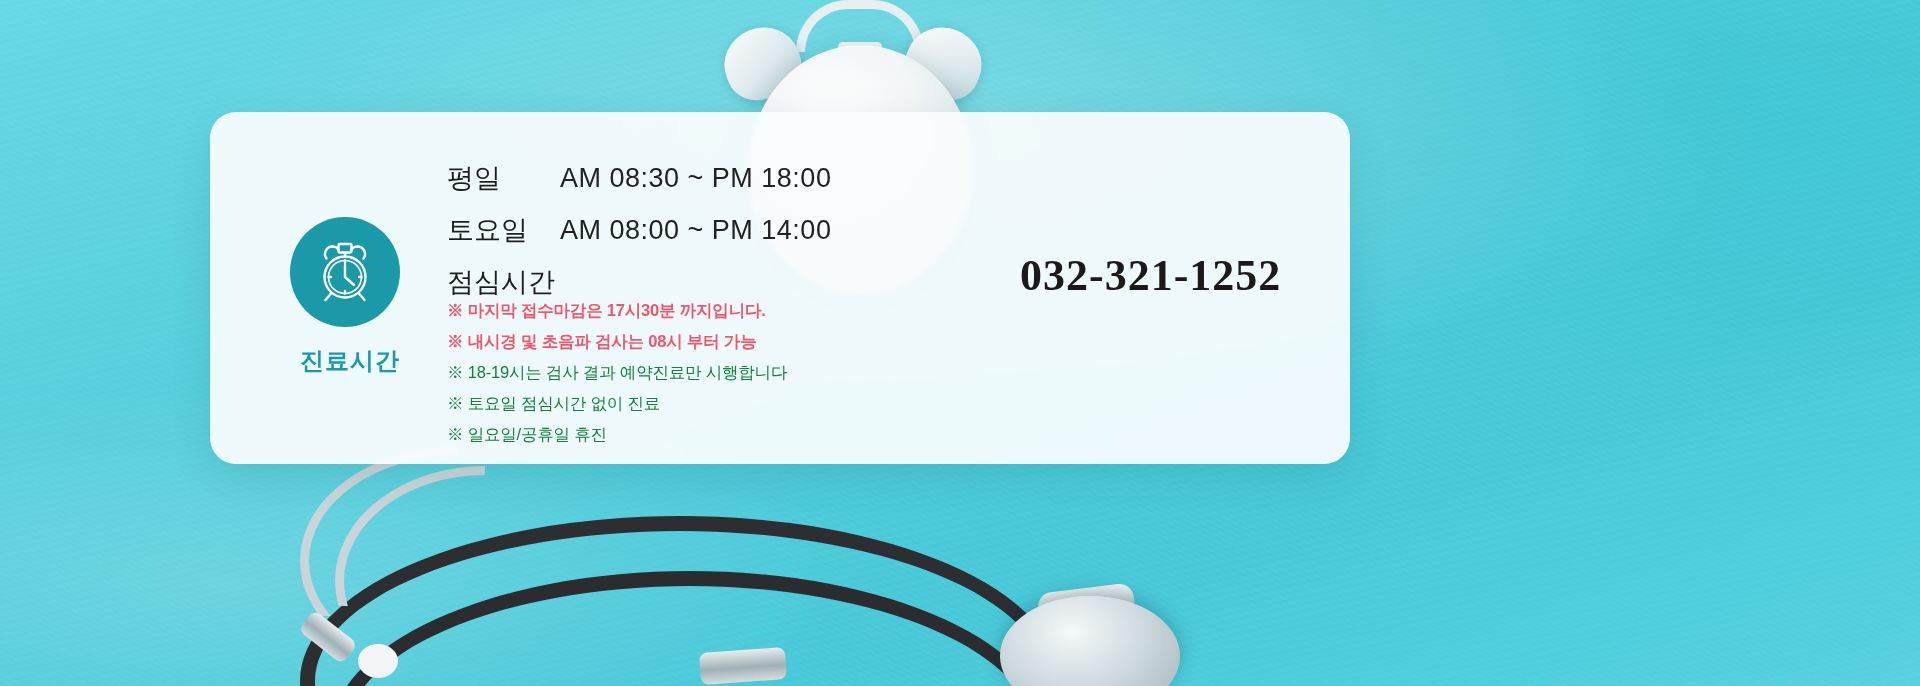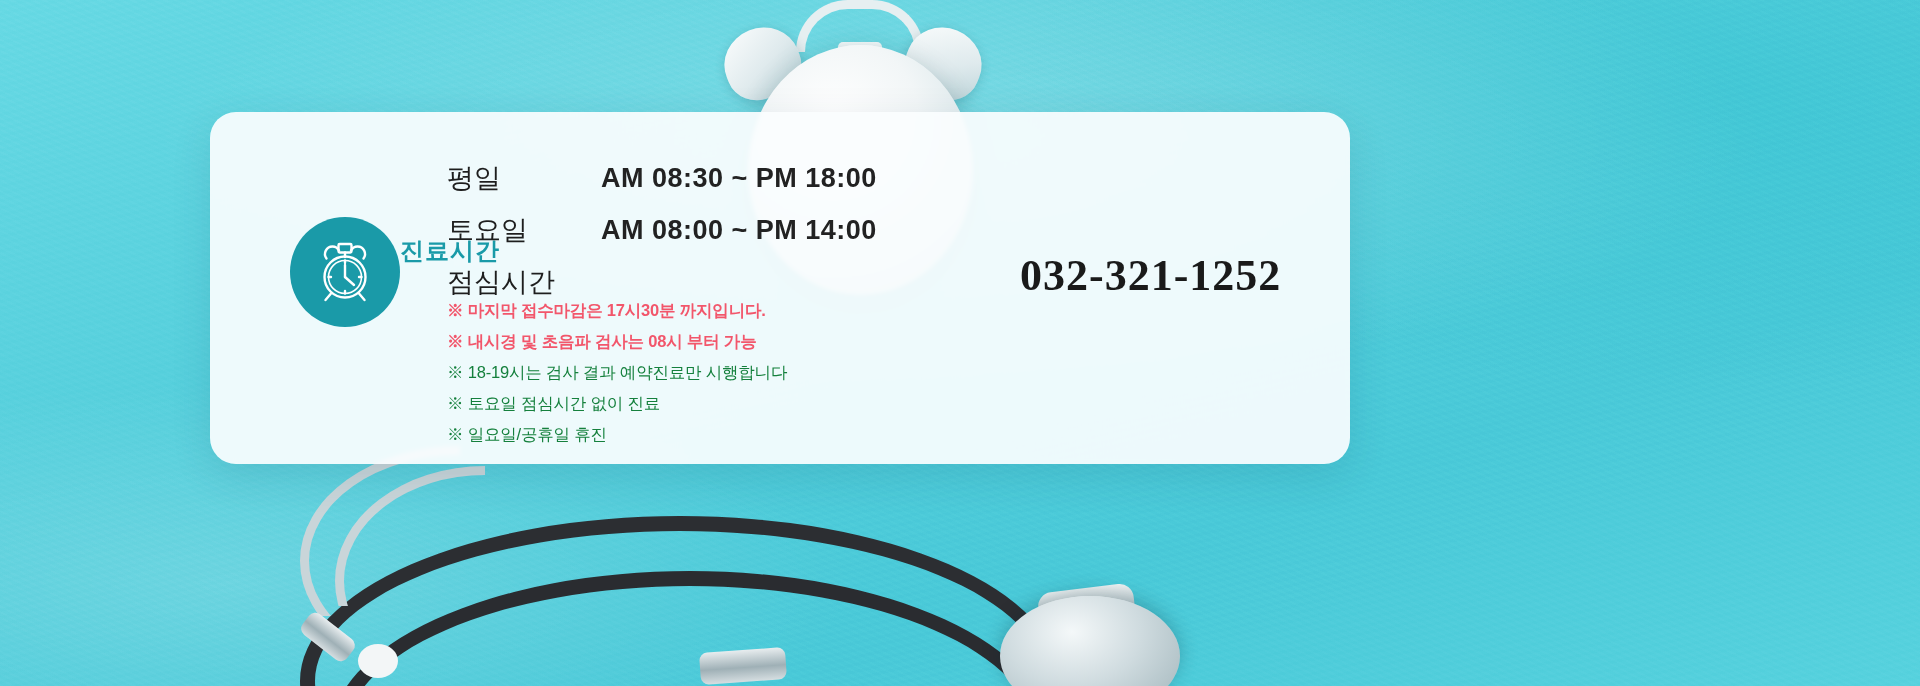--- a/index.html
+++ b/index.html
@@ -98,48 +98,48 @@
   
   .card {
     position:absolute; left:210px; top:112px; width:1140px; height:352px;
     background:rgba(250,253,254,0.93);
     border-radius:26px;
     box-shadow:0 12px 40px rgba(0,60,80,0.12);
     backdrop-filter:blur(2px);
   }
 
   
-  .block { position:absolute; display:flex; flex-direction:row; align-items:flex-start; }
+  .block { position:absolute; display:flex; flex-direction:column; align-items:flex-end; }
   .hours-block { left:80px; top:105px; }
   .phone-block { left:673px; top:105px; }
 
   .circle {
     width:110px; height:110px; border-radius:50%;
     background:#1a9aa8;
     display:flex; align-items:center; justify-content:center;
   }
   .circle svg { display:block; }
   .block-label {
     margin-top:18px;
     font-size:24px; font-weight:bold; color:#1a9aa8;
     letter-spacing:1px; white-space:nowrap;
   }
 
   
   .schedule { position:absolute; left:237px; top:48px; }
   .sched-row {
     display:flex; align-items:baseline;
-    font-size:27px; color:#222; margin-bottom:16px; white-space:nowrap;gap:16px;
+    font-size:27px; color:#222; margin-bottom:16px; white-space:nowrap;
   }
   .sched-day {
     width:108px; display:inline-block;
     text-align:justify; text-align-last:justify;
     font-size:27px; color:#1e1e1e;
   }
-  .sched-time { margin-left:30px; letter-spacing:0.5px;font-weight:bold; }
+  .sched-time { margin-left:5px; letter-spacing:0.5px; }
 
   
   .notices { position:absolute; left:237px; top:188px; }
   .notice {
     font-size:16.5px; margin-bottom:9px; white-space:nowrap; letter-spacing:-0.2px;
   }
   .notice.red { color:#f2566b; font-weight:bold; }
   .notice.gray { color:#15803d; font-weight:normal; }
 
   

